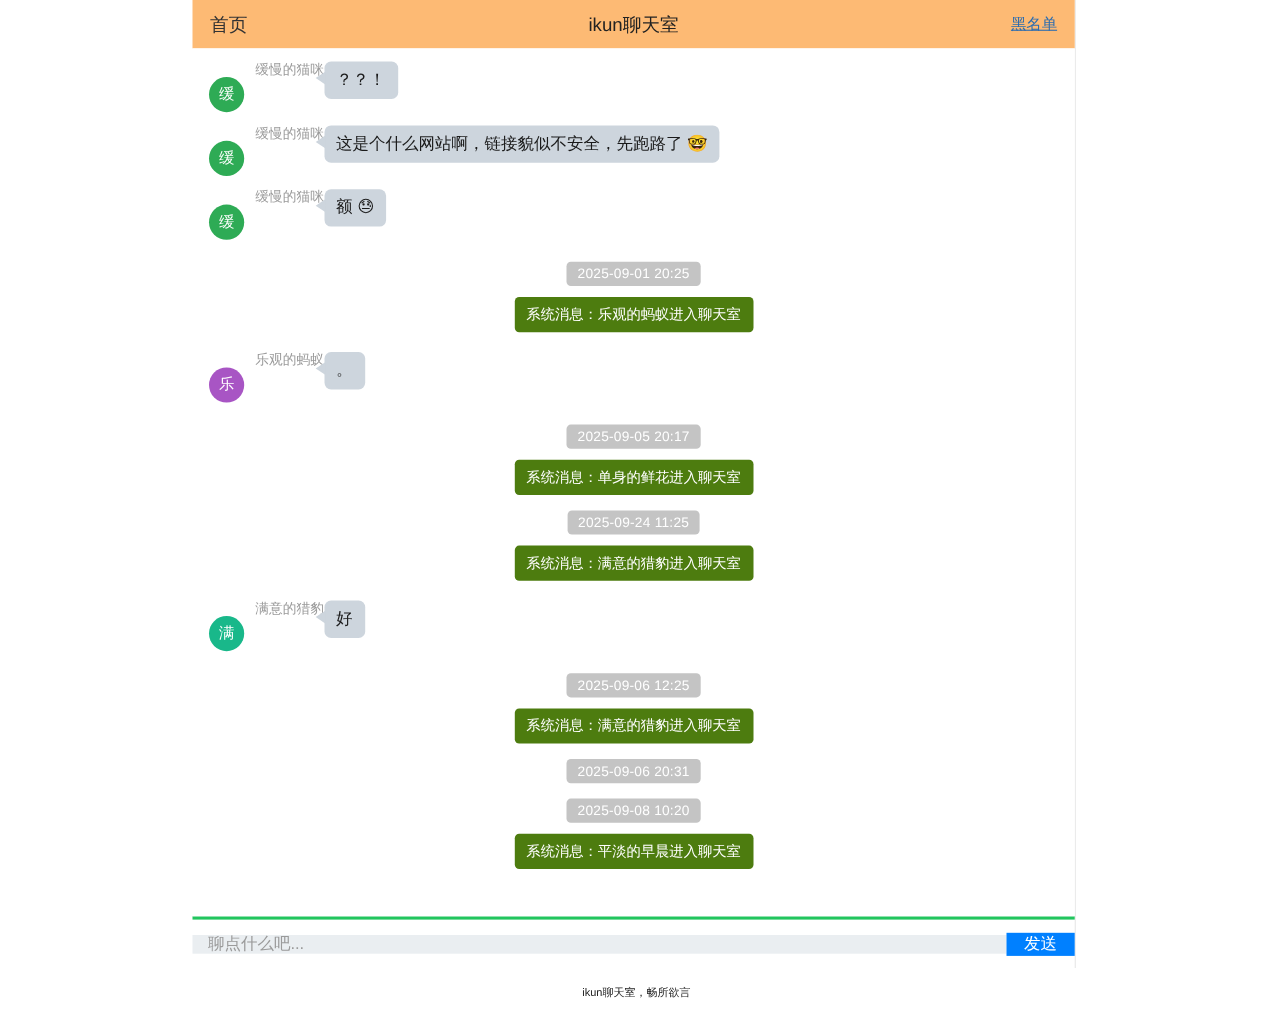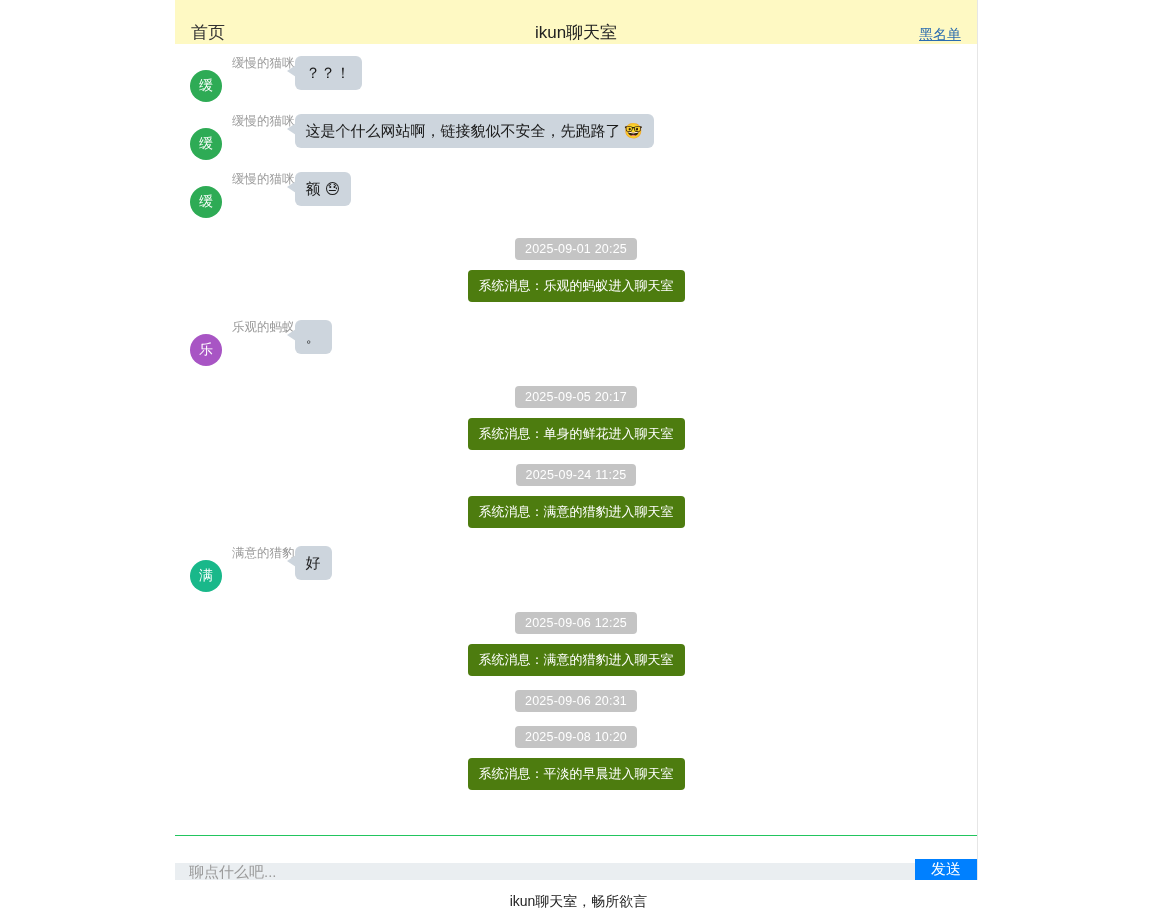--- a/index.html
+++ b/index.html
@@ -28,23 +28,23 @@
     height: 880px;
     background: #ffffff;
     display: flex;
     flex-direction: column;
     border-right: 1px solid #e6e6e6;
   }
   
   .header {
     height: 44px;
     flex: 0 0 44px;
-    background: #fef9c3;
-    display: flex;
-    align-items: flex-end;
+    background: #fdba74;
+    display: flex;
+    align-items: center;
     position: relative;
     padding: 0 16px;
     box-sizing: border-box;
   }
   .header-left {
     font-size: 17px;
     color: #333333;
     cursor: pointer;
   }
   .header-title {
@@ -160,22 +160,22 @@
     border-top: 6px solid transparent;
     border-bottom: 6px solid transparent;
     border-right: 9px solid #cdd5dd;
   }
 
   
   .composer {
     flex: 0 0 44px;
     height: 44px;
     display: flex;
-    align-items: flex-end;
-    border-top: 1px solid #22c55e;
+    align-items: center;
+    border-top: 3px solid #22c55e;
   }
   .composer-input {
     flex: 1 1 auto;
     border: none;
     outline: none;
     background: #eaeef1;
     font-size: 15px;
     color: #333333;
     padding: 0 14px;
     font-family: "Liberation Sans", "DejaVu Sans", sans-serif;
@@ -193,21 +193,21 @@
   
   .footer {
     position: absolute;
     left: 0;
     top: 880px;
     width: 1157px;
     height: 44px;
     display: flex;
     align-items: center;
     justify-content: center;
-    font-size: 14px;
+    font-size: 10px;
     color: #222222;
     background: #ffffff;
     text-align: center;
   }
 </style>
 </head>
 <body>
 
 <div class="page">
 

